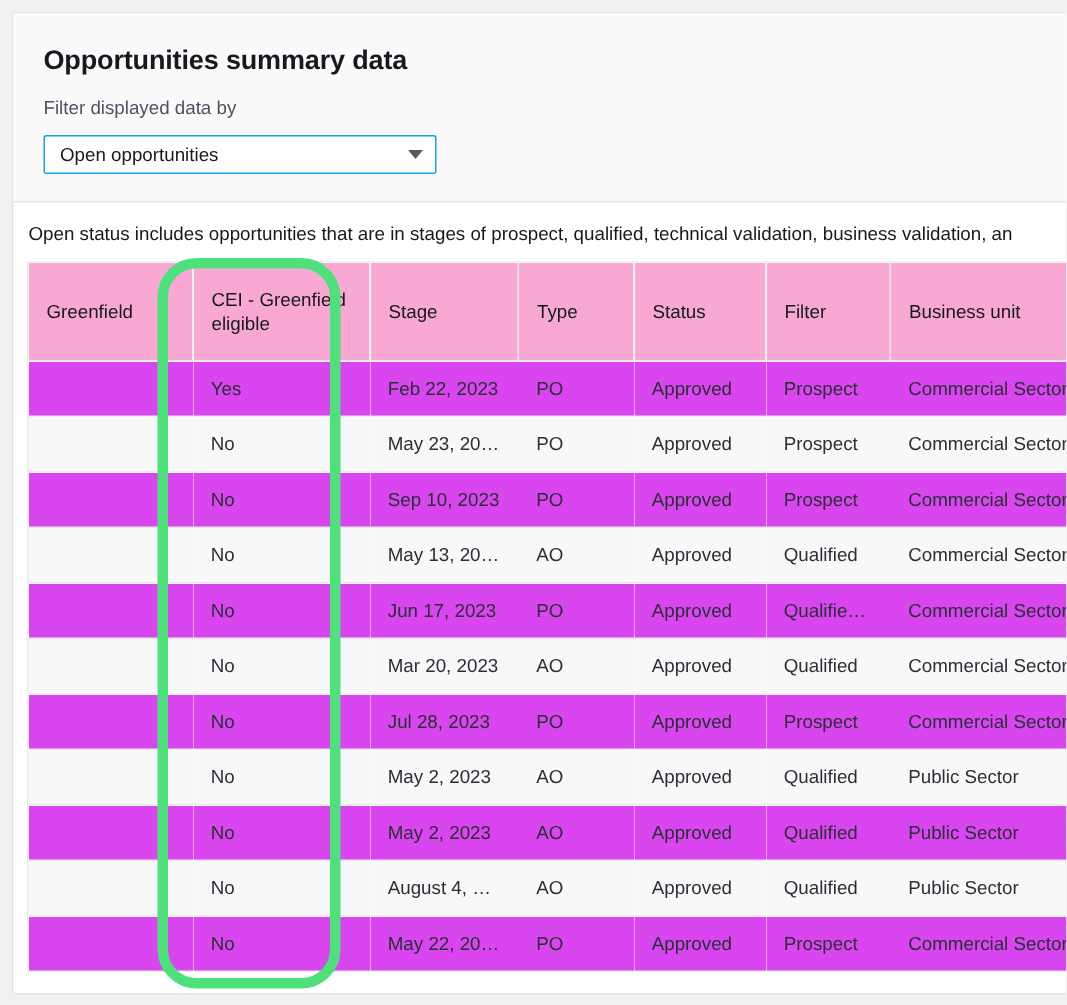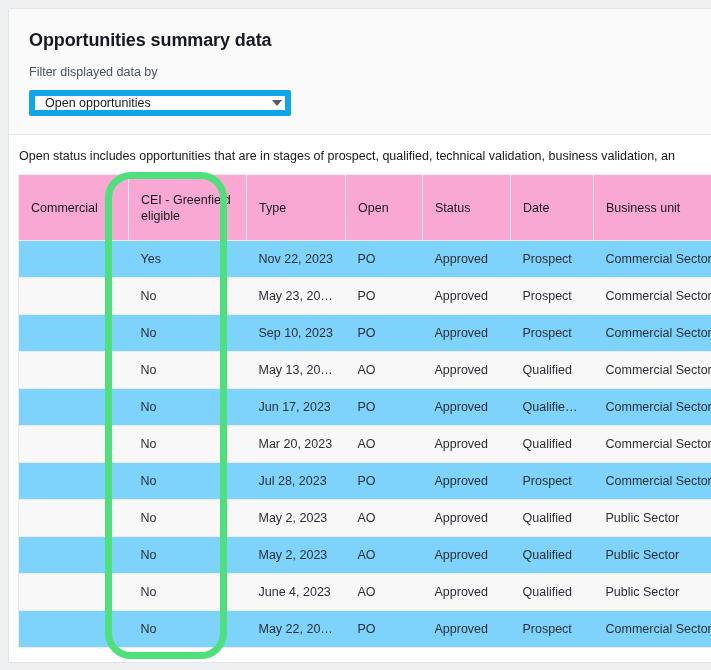--- a/index.html
+++ b/index.html
@@ -58,21 +58,21 @@
     position: relative;
     margin-top: 10px;
     width: 262px;
     height: 26px;
   }
 
   .select-box {
     width: 100%;
     height: 100%;
     background: #ffffff;
-    border: 6px solid #0ea5e9;
+    border: 1px solid #0ea5e9;
     border-radius: 2px;
     display: flex;
     align-items: center;
     padding: 0 28px 0 10px;
     font-size: 12.5px;
     color: #16191f;
     cursor: pointer;
     white-space: nowrap;
     overflow: hidden;
   }
@@ -138,21 +138,21 @@
 
   table.data-table tbody td {
     height: 37px;
     color: #2b2f36;
     border-right: none;
     border-left: none;
   }
   table.data-table tbody td:first-child { border-left: 1px solid #e9ebed; }
   table.data-table tbody tr td:last-child { border-right: 1px solid #e9ebed; }
 
-  tbody tr.odd  td { background: #7dd3fc; }
+  tbody tr.odd  td { background: #d946ef; }
   tbody tr.even td { background: #f8f8f9; }
 
   
   .col-opp   { width: 110px; }
   .col-cei   { width: 118px; }
   .col-date  { width: 99px;  }
   .col-type  { width: 77px;  }
   .col-stat  { width: 88px;  }
   .col-stage { width: 83px;  }
   .col-bu    { width: 265px; }
@@ -197,34 +197,34 @@
         <col class="col-opp">
           <col class="col-cei">
           <col class="col-date">
         <col class="col-type">
           <col class="col-stat">
           <col class="col-stage">
           <col class="col-bu">
       </colgroup>
       <thead>
         <tr>
-          <th>Commercial</th>
+          <th>Greenfield</th>
           <th>CEI - Greenfield eligible</th>
+          <th>Stage</th>
           <th>Type</th>
-          <th>Open</th>
           <th>Status</th>
-          <th>Date</th>
+          <th>Filter</th>
           <th>Business unit</th>
         </tr>
       </thead>
       <tbody id="table-body">
           <tr class="odd">
             <td></td>
             <td>Yes</td>
-            <td>Nov 22, 2023</td>
+            <td>Feb 22, 2023</td>
             <td>PO</td>
             <td>Approved</td>
             <td>Prospect</td>
             <td>Commercial Sector</td>
           </tr>
           <tr class="even">
             <td></td>
             <td>No</td>
             <td>May 23, 2023</td>
             <td>PO</td>
@@ -291,21 +291,21 @@
             <td>No</td>
             <td>May 2, 2023</td>
             <td>AO</td>
             <td>Approved</td>
             <td>Qualified</td>
             <td>Public Sector</td>
           </tr>
           <tr class="even">
             <td></td>
             <td>No</td>
-            <td>June 4, 2023</td>
+            <td>August 4, 2023</td>
             <td>AO</td>
             <td>Approved</td>
             <td>Qualified</td>
             <td>Public Sector</td>
           </tr>
           <tr class="odd">
             <td></td>
             <td>No</td>
             <td>May 22, 2023</td>
             <td>PO</td>

